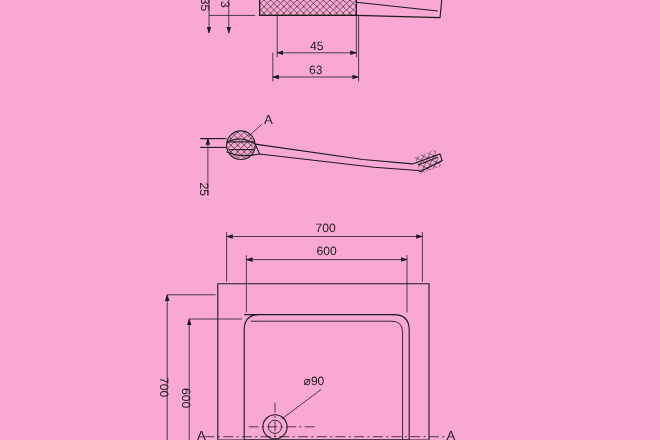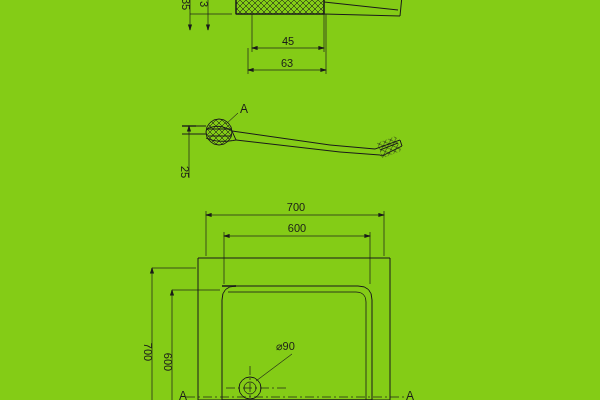--- a/index.html
+++ b/index.html
@@ -4,21 +4,21 @@
 <style>
   html, body {
     margin: 0;
     padding: 0;
     background: #ffffff;
   }
   #page {
     position: relative;
     width: 600px;
     height: 400px;
-    background: #84cc16;
+    background: #f9a8d4;
     overflow: hidden;
     font-family: "Liberation Sans", sans-serif;
   }
   svg.drawing {
     position: absolute;
     left: 0;
     top: 0;
     width: 600px;
     height: 400px;
     display: block;

